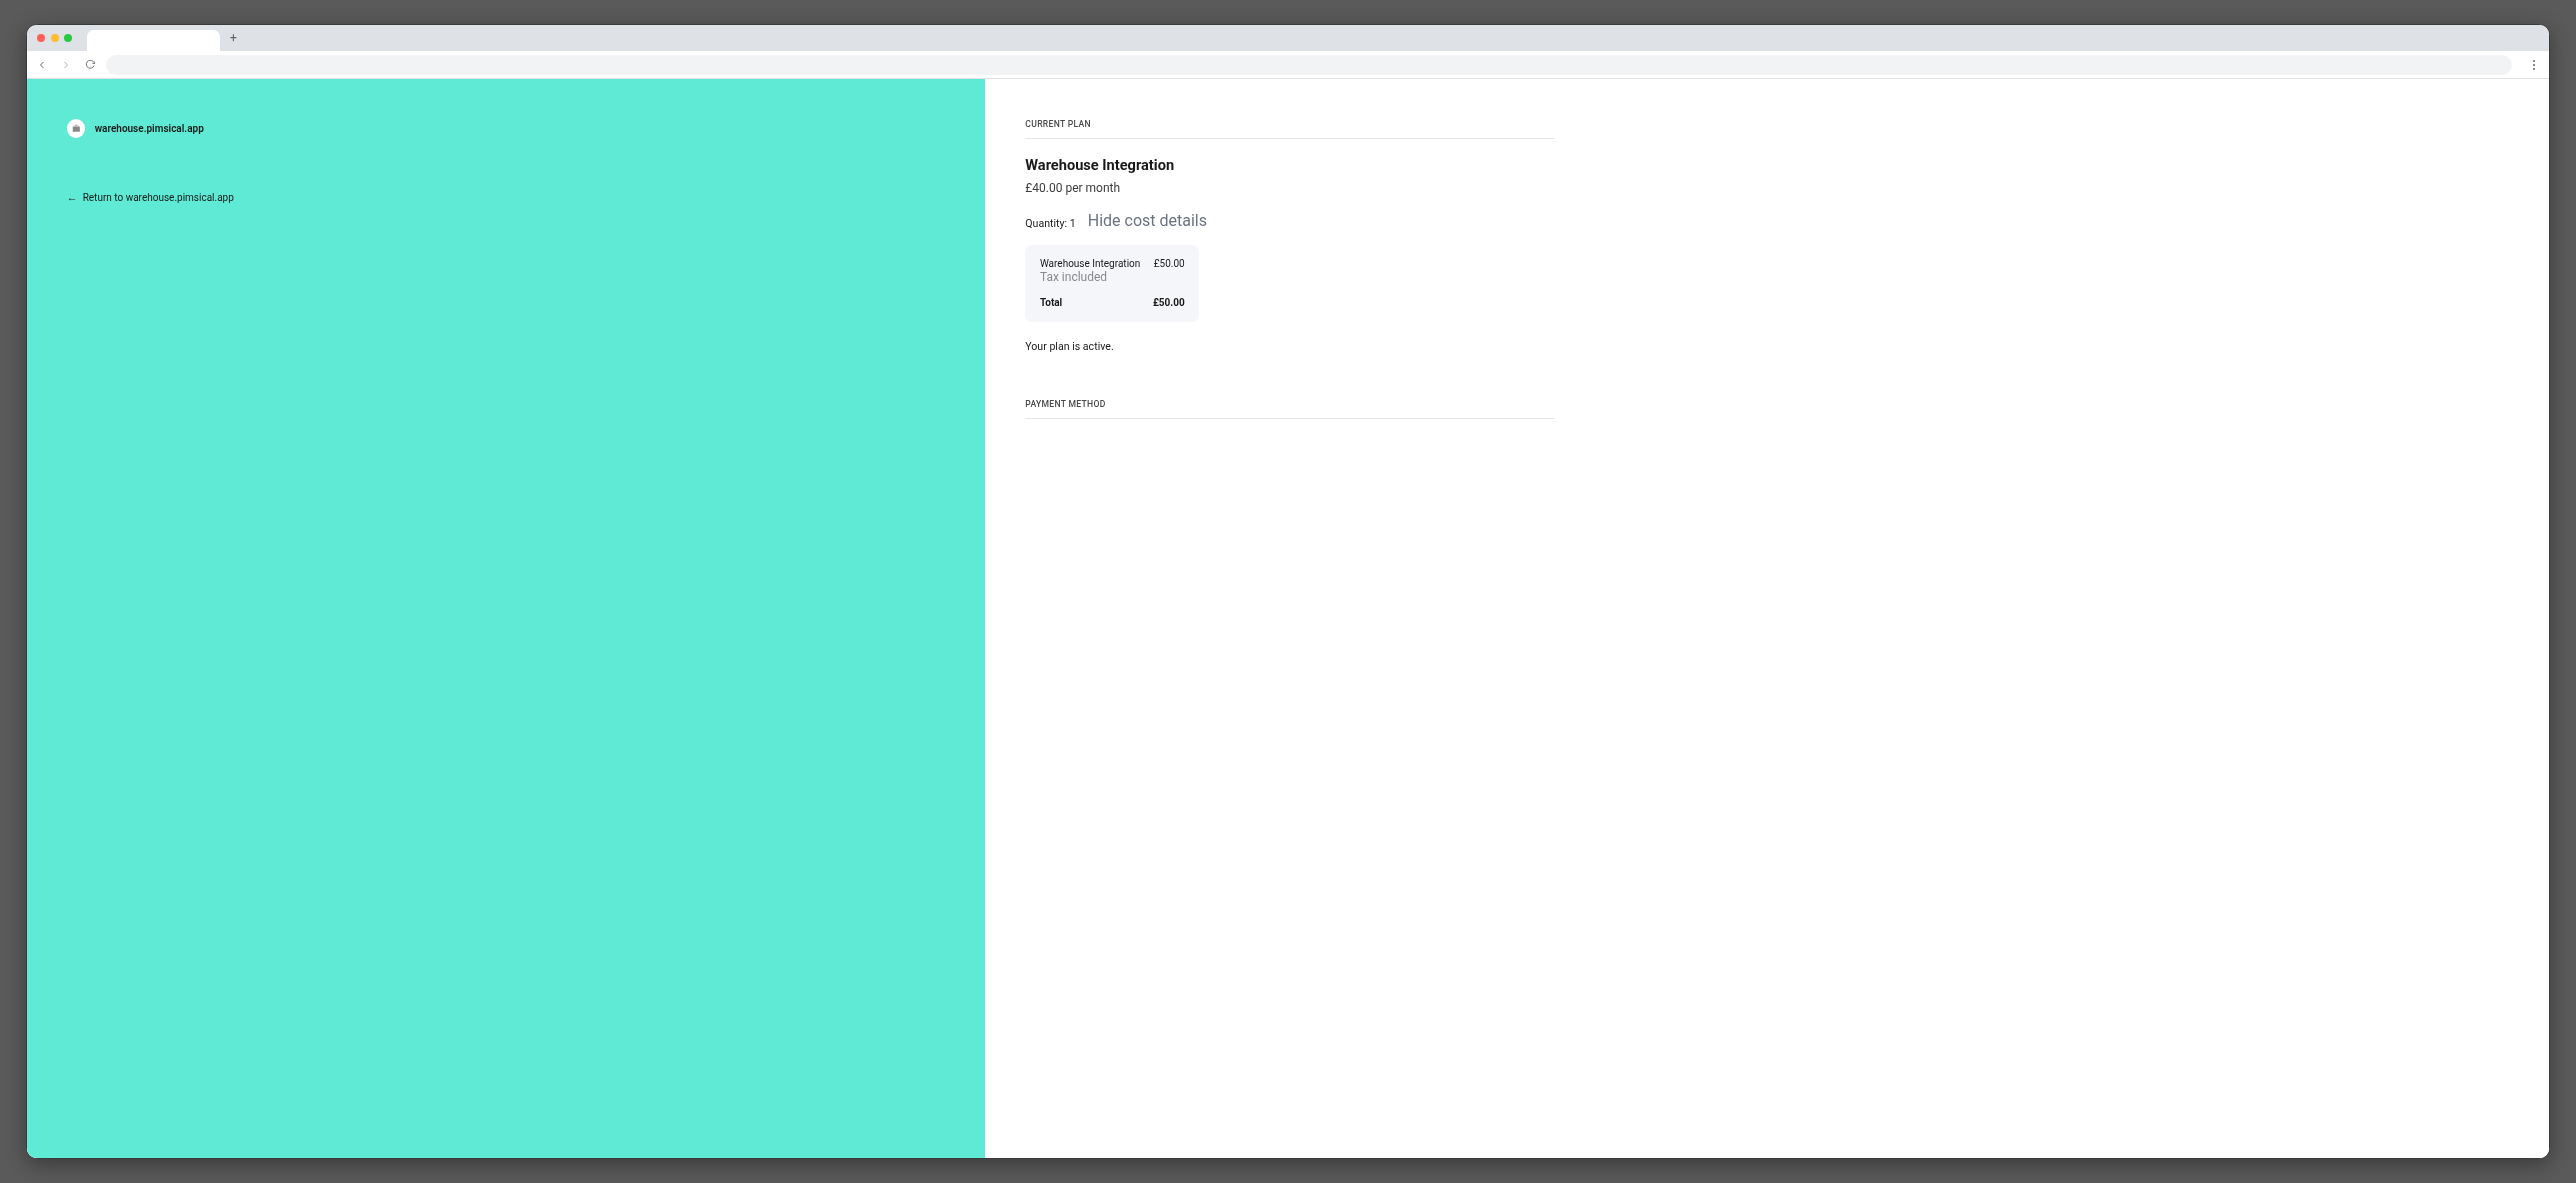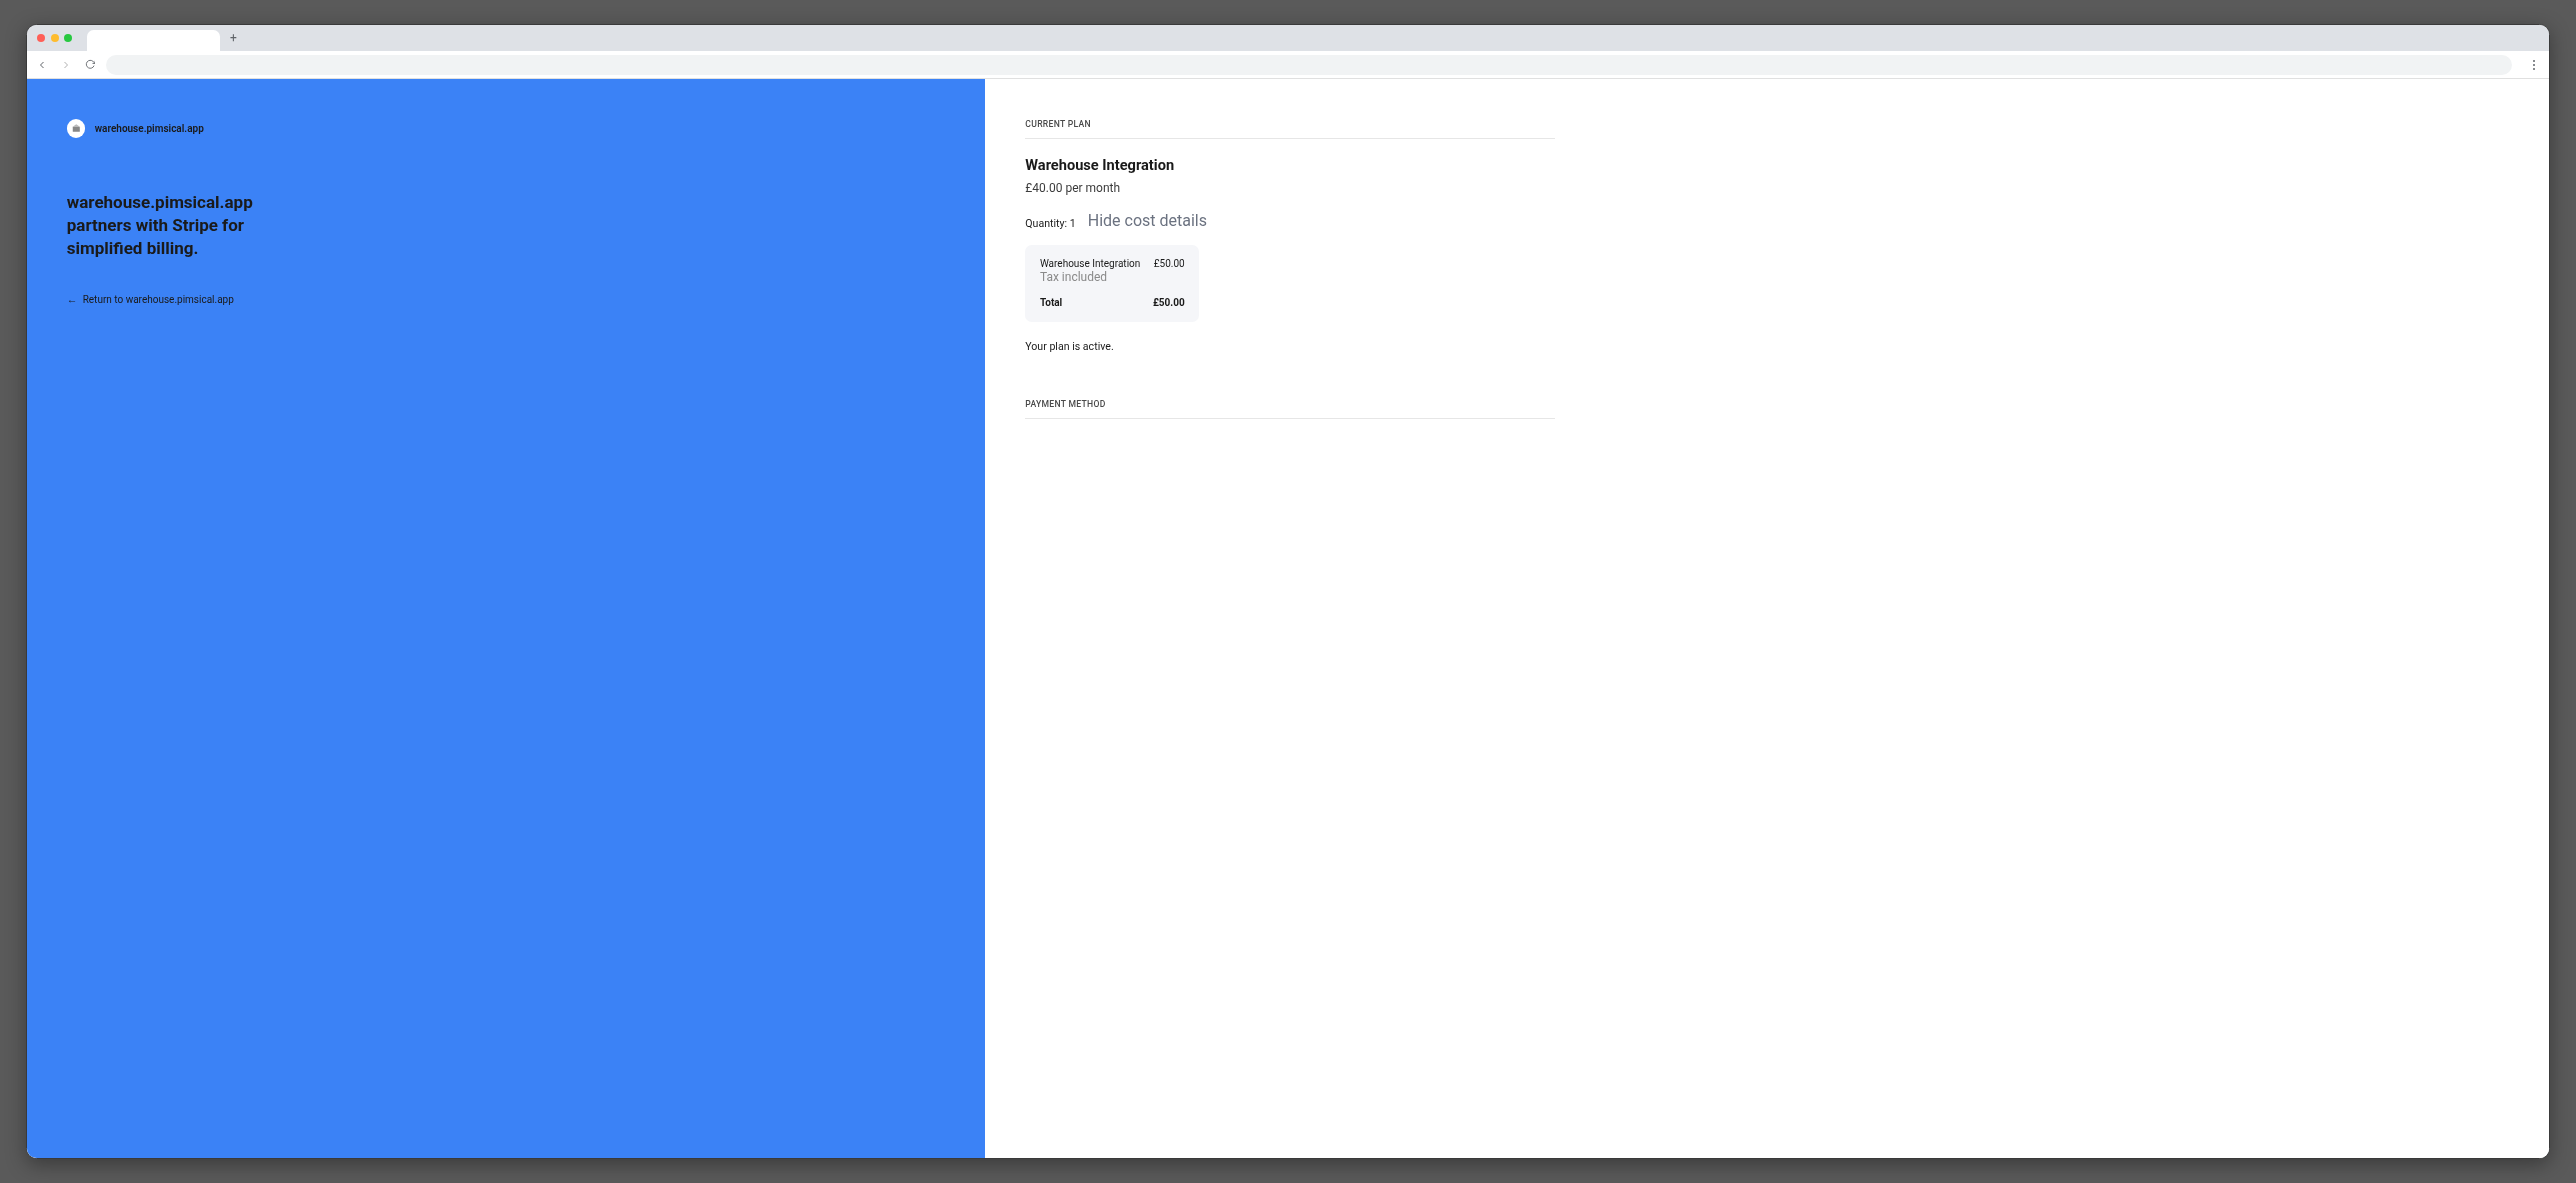--- a/index.html
+++ b/index.html
@@ -53,21 +53,21 @@
   }
   .kebab { width:14.6px; display:flex; flex-direction:column; gap:2px; align-items:center; justify-content:center; margin-left:5.3px;}
   .kebab span { width:2px; height:2px; background:#5f6368; border-radius:50%; }
 
   .content {
     flex:1; display:flex; overflow:hidden; background:#fff;
   }
 
   .left-panel {
     width: 38%;
-    background: #3b82f6;
+    background: #5eead4;
     padding: 40px 40px 20px 40px;
     color: #1a1a1a;
   }
   .merchant-row { display:flex; align-items:center; gap:9.3px; margin-bottom: 53px;}
   .merchant-icon {
     width:18.6px; height:18.6px; background:#fff; border-radius:50%;
     display:flex; align-items:center; justify-content:center;
   }
   .merchant-icon svg { width:10.6px; height:10.6px; }
   .merchant-name { font-size:10px; font-weight:600; }
@@ -153,21 +153,20 @@
       <div class="merchant-row">
         <div class="merchant-icon">
           <svg viewBox="0 0 24 24" fill="#888">
               <rect x="4" y="9" width="16" height="11" rx="1"></rect>
               <path d="M3 9 L12 3 L21 9 Z" fill="#bbb"></path>
             </svg>
         </div>
         <div class="merchant-name">warehouse.pimsical.app</div>
       </div>
 
-      <div class="tagline">warehouse.pimsical.app partners with Stripe for simplified billing.</div>
 
       <div class="return-link">
         <span class="arrow">←</span>
         <span>Return to warehouse.pimsical.app</span>
       </div>
     </div>
 
     <div class="right-panel">
       <div class="right-inner">
 

